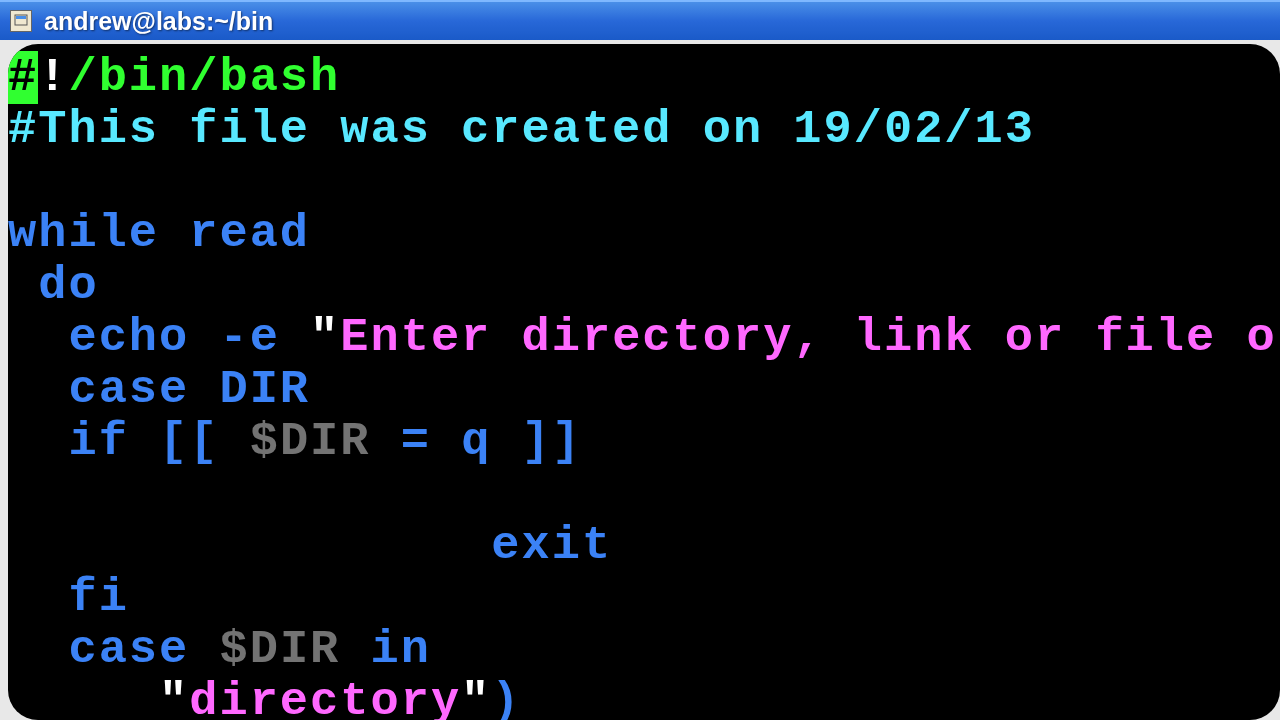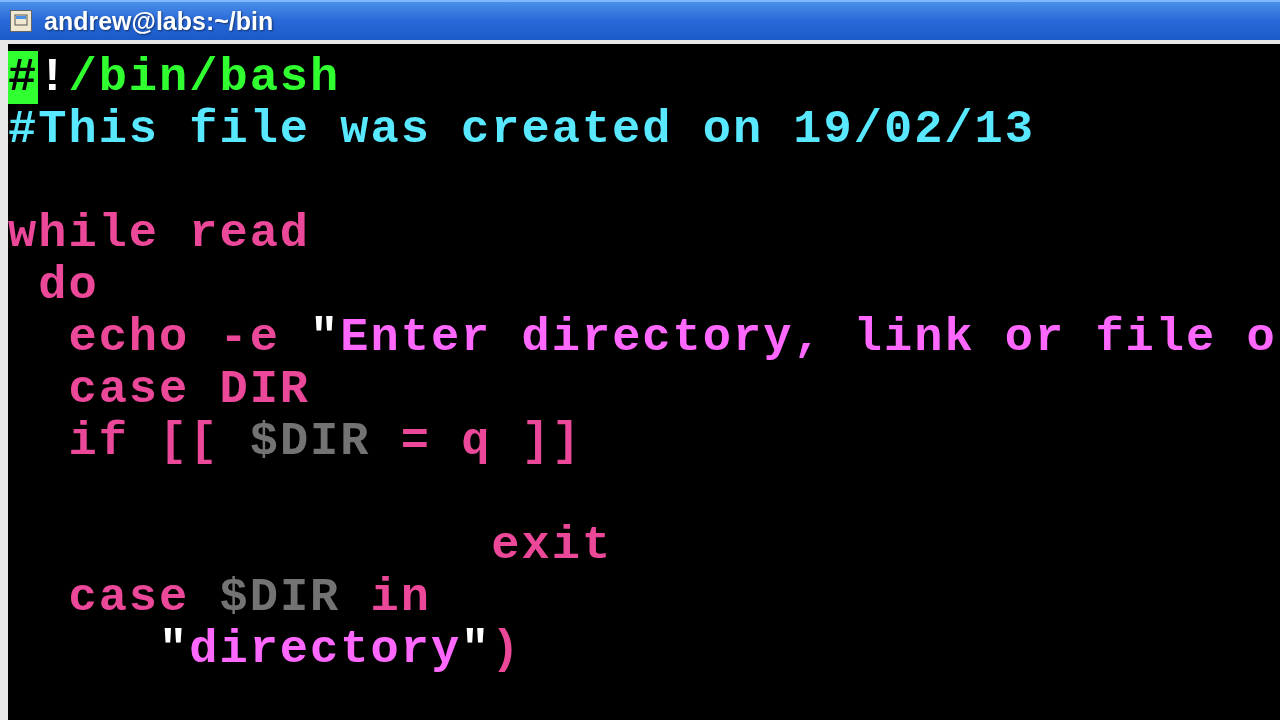--- a/index.html
+++ b/index.html
@@ -41,37 +41,38 @@
     }
     .terminal {
       position: absolute;
       left: 8px;
       top: 44px;
       right: 0;
       bottom: 0;
       background: #000000;
       padding: 8px 0 0 0;
       overflow: hidden;
+      border-radius: 30px;
     }
     .line {
       font-family: "Courier New", monospace;
       font-size: 47px;
       line-height: 52px;
       font-weight: bold;
       letter-spacing: 2px;
       white-space: pre;
       color: #e8e860;
     }
     .cursor {
       background: #30ff30;
       color: #000;
     }
     .c-white { color: #ffffff; }
     .c-cyan { color: #58e8ff; }
-    .c-yellow { color: #ec4899; }
+    .c-yellow { color: #3b82f6; }
     .c-magenta { color: #ff68ff; }
     .c-blue { color: #737373; }
     .c-green { color: #30ff30; }
   </style>
 </head>
 <body>
 
 <div class="titlebar">
   <div class="title-icon">
     <svg width="16" height="16" viewBox="0 0 16 16">
@@ -86,15 +87,16 @@
   <div class="line"><span class="cursor">#</span><span class="c-white">!</span><span class="c-green">/bin/bash</span></div>
   <div class="line"><span class="c-cyan">#</span><span class="c-cyan">This file was created on 19/02/13</span></div>
   <div class="line"><span> </span></div>
   <div class="line"><span class="c-yellow">while</span><span class="c-yellow"> read</span></div>
   <div class="line"><span> </span><span class="c-yellow">do</span></div>
   <div class="line"><span>  </span><span class="c-yellow">echo</span><span class="c-yellow"> -e </span><span class="c-white">"</span><span class="c-magenta">Enter directory, link or file or q t</span></div>
   <div class="line"><span>  </span><span class="c-yellow">case</span><span class="c-yellow"> DIR</span></div>
   <div class="line"><span>  </span><span class="c-yellow">if</span><span> </span><span class="c-yellow">[[</span><span> </span><span class="c-blue">$DIR</span><span class="c-yellow"> = q </span><span class="c-yellow">]]</span></div>
   <div class="line"><span>        </span></div>
   <div class="line"><span>                </span><span class="c-yellow">exit</span></div>
+  <div class="line"><span>  </span><span class="c-yellow">fi</span></div>
   <div class="line"><span>  </span><span class="c-yellow">case</span><span> </span><span class="c-blue">$DIR</span><span class="c-yellow"> in</span></div>
   <div class="line"><span>     </span><span class="c-white">"</span><span class="c-magenta">directory</span><span class="c-white">"</span><span class="c-yellow">)</span></div>
 </div>
 
 </body></html>

